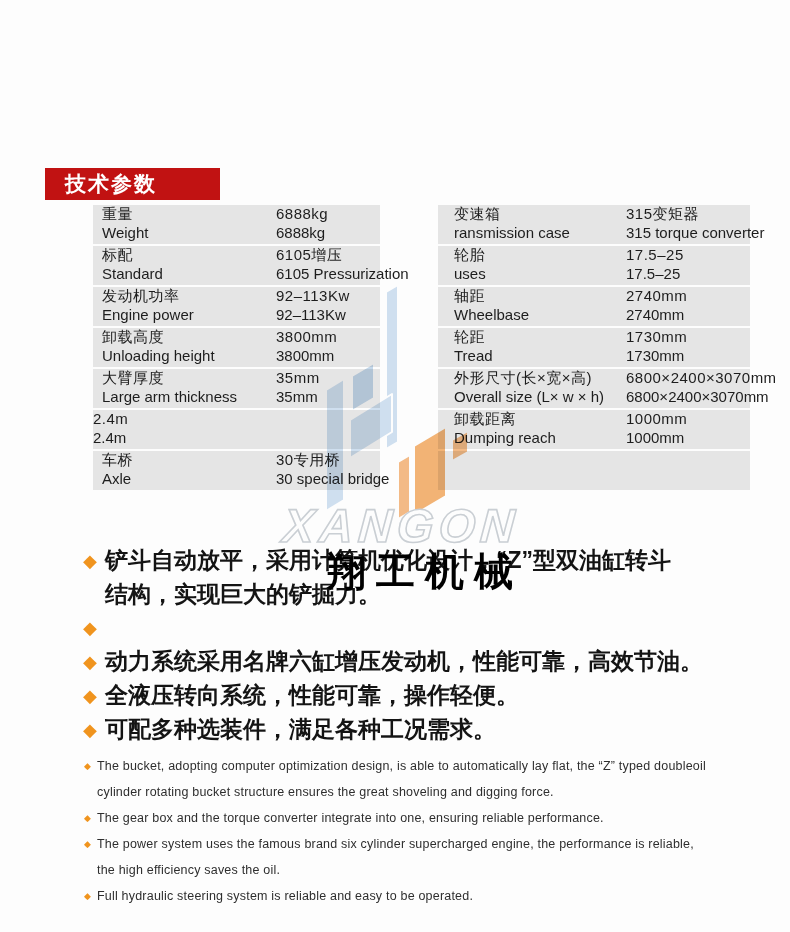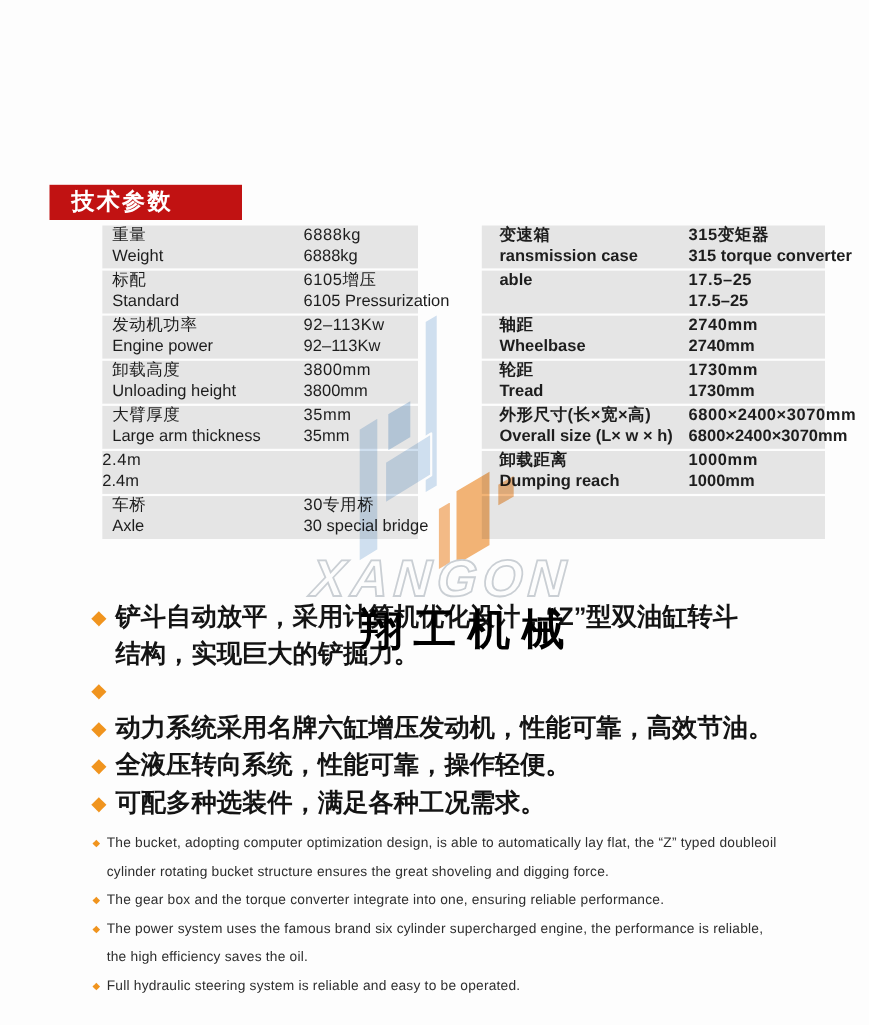--- a/index.html
+++ b/index.html
@@ -21,21 +21,21 @@
     line-height:32px;
   }
 
   
   .spec-table {
     position:absolute; left:45px; top:205px; width:705px;
     display:flex; gap:10px;
   }
   .tgroup { display:flex; flex-direction:column; gap:2px; }
   .tgroup.left  { width:335px; }
-  .tgroup.right { width:360px;font-weight:bold; }
+  .tgroup.right { width:360px; }
   .trow {
     height:39px; background:#e5e5e5;
     display:flex; 
     font-size:15px; line-height:18.5px; white-space:nowrap;margin-left:48px;
   }
   .tcell .cn { letter-spacing:0.5px; }
   .left  .tlabel { width:174px; padding-left:9px;  flex:none; }
   .right .tlabel { width:172px; padding-left:16px; flex:none; }
   .tvalue { flex:1; }
 
@@ -172,21 +172,22 @@
             <div class="en">ransmission case</div>
           </div>
           <div class="tcell tvalue">
             <div class="cn">315变矩器</div>
             <div class="en">315 torque converter</div>
           </div>
         </div>
 
         <div class="trow">
           <div class="tcell tlabel">
-            <div class="en">able</div>
+            <div class="cn">轮胎</div>
+            <div class="en">uses</div>
           </div>
           <div class="tcell tvalue">
             <div class="cn">17.5–25</div>
             <div class="en">17.5–25</div>
           </div>
         </div>
 
         <div class="trow">
           <div class="tcell tlabel">
             <div class="cn">轴距</div>

